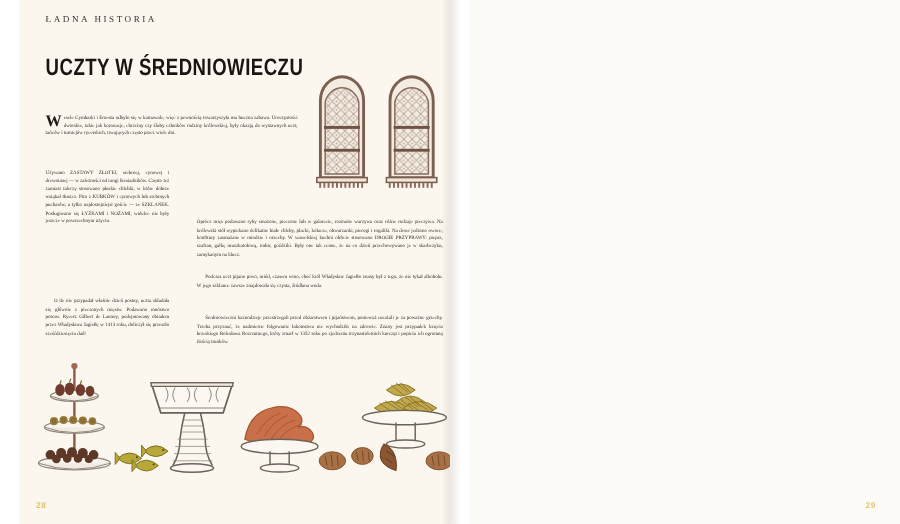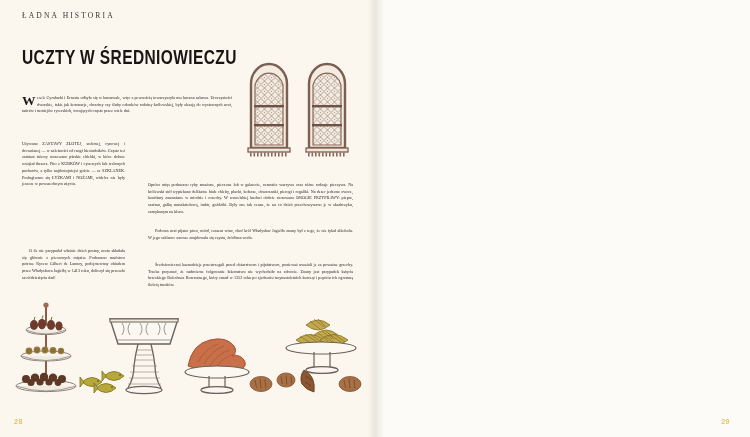--- a/index.html
+++ b/index.html
@@ -1,20 +1,20 @@
 <!DOCTYPE html>
 <html><head>
 <meta charset="utf-8">
 <style>
   html,body{margin:0;padding:0;background:#ffffff;}
   body{width:750px;height:437px;overflow:hidden;font-family:"Liberation Serif",serif;}
   .spread{position:relative;width:750px;height:437px;display:flex;}
 
   
-  .page{position:relative;height:437px;overflow:hidden;}
+  .page{position:relative;height:437px;overflow:hidden;margin-left:16px;}
   .page-left{width:375px;background:#fbf7ee;}
   .page-right{width:375px;background:#fdfbf7;}
 
   
   .gutter{position:absolute;left:368px;top:0;width:16px;height:437px;
     background:linear-gradient(to right,rgba(150,135,110,0) 0%,rgba(150,135,110,.16) 45%,rgba(150,135,110,.16) 55%,rgba(150,135,110,0) 100%);
     pointer-events:none;z-index:40;}
 
   
   .running-head{position:absolute;left:22px;top:11px;font-size:7.6px;letter-spacing:2.1px;

